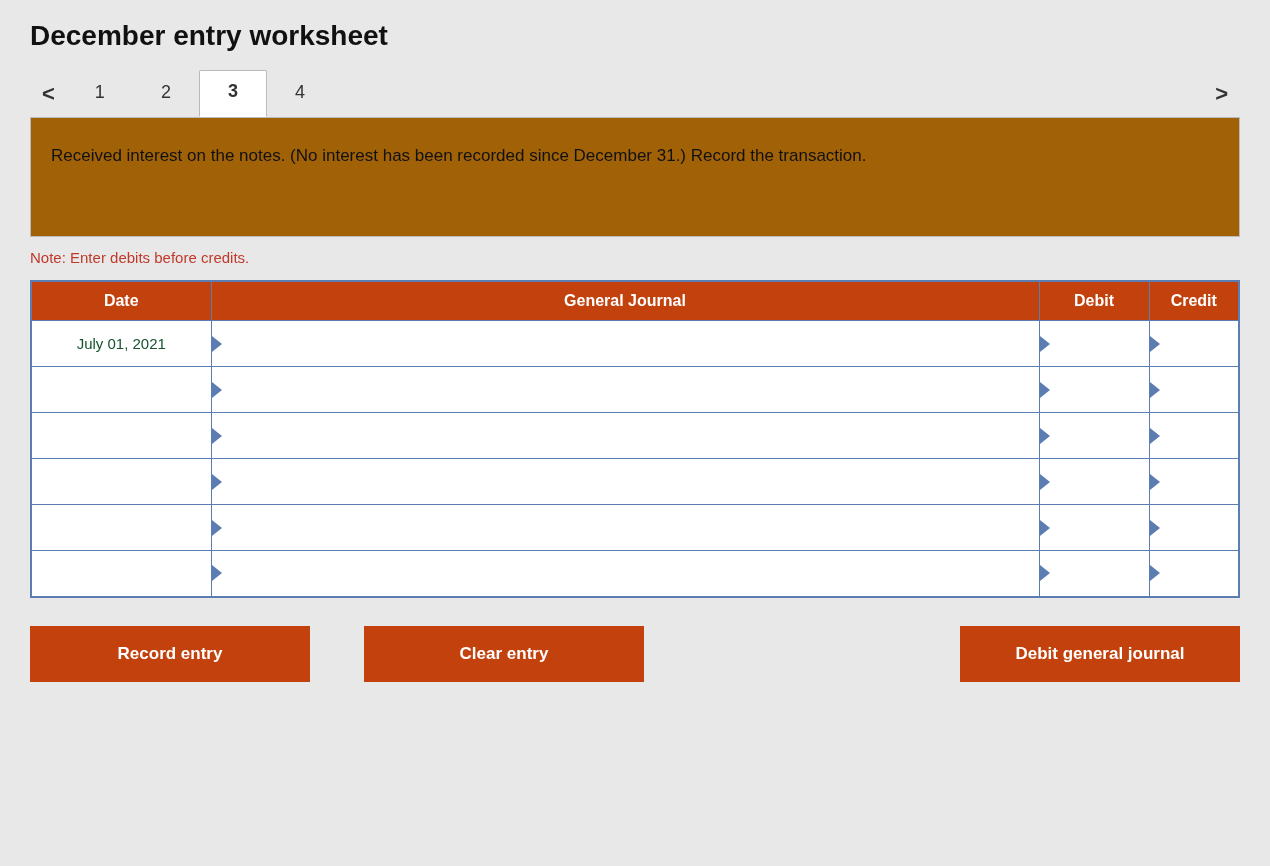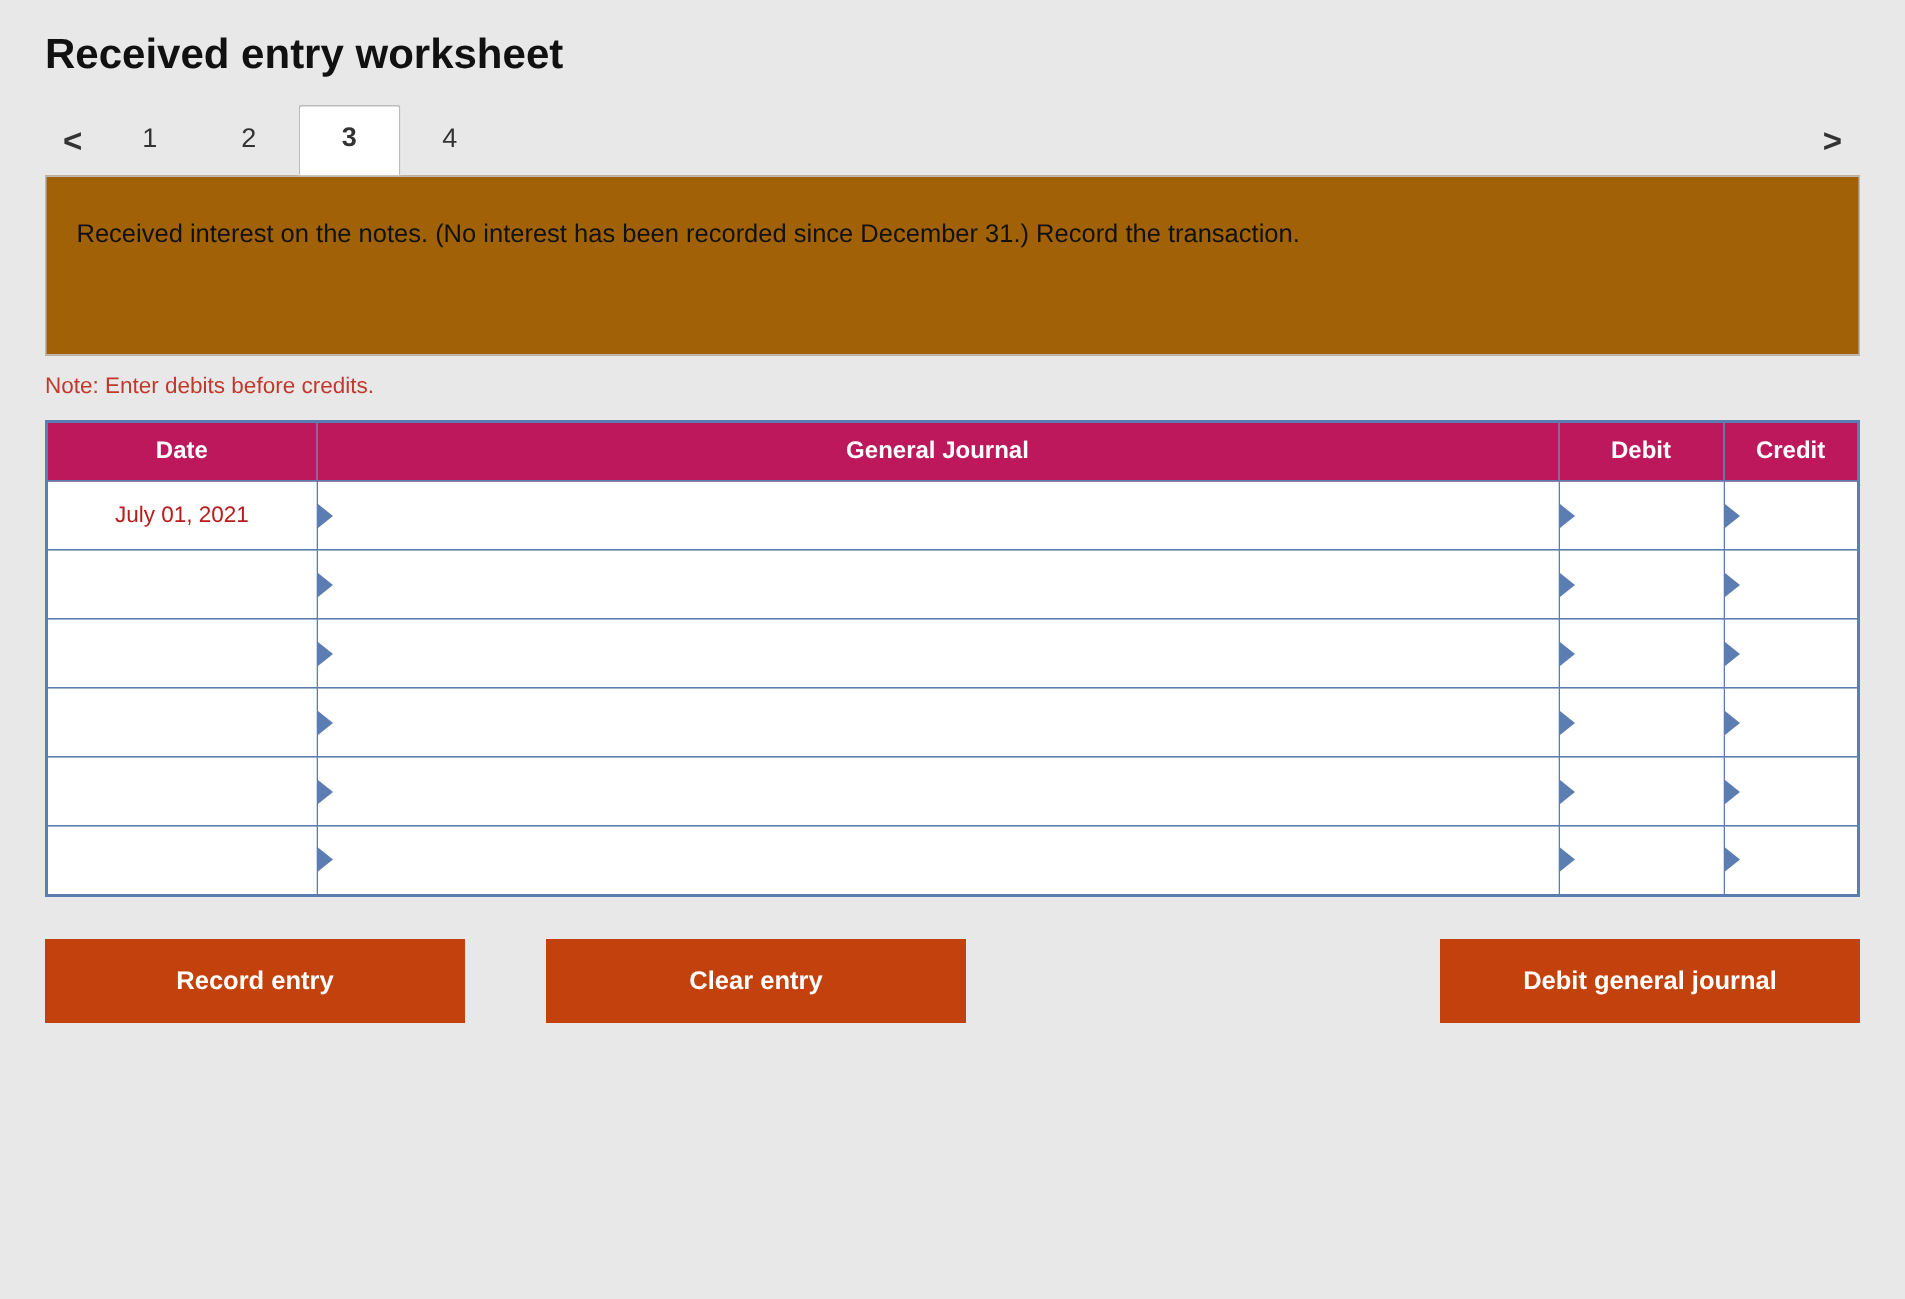--- a/index.html
+++ b/index.html
@@ -84,21 +84,21 @@
 
     
     .journal-table {
       width: 100%;
       border-collapse: collapse;
       border: 2px solid #5b7db1;
       margin-bottom: 28px;
     }
 
     .journal-table thead tr th {
-      background-color: #be185d;
+      background-color: #c2410c;
       color: #fff;
       font-weight: bold;
       font-size: 16px;
       padding: 10px 8px;
       border: 1px solid #5b7db1;
       text-align: center;
     }
 
     .journal-table thead tr th.col-date {
       width: 180px;
@@ -126,21 +126,21 @@
     .journal-table tbody tr td {
       border: 1px solid #5b7db1;
       padding: 0;
       background: #fff;
       position: relative;
     }
 
     .journal-table tbody tr td.cell-date {
       text-align: center;
       font-size: 15px;
-      color: #b91c1c;
+      color: #14532d;
       padding: 0 6px;
     }
 
     .cell-with-arrow {
       position: relative;
     }
 
     .cell-arrow {
       position: absolute;
       left: 0;
@@ -195,21 +195,21 @@
       min-width: 280px;
     }
 
     .btn-middle {
       margin-left: 54px;
     }
   </style>
 </head>
 <body>
 
-<h1 class="page-title">Received entry worksheet</h1>
+<h1 class="page-title">December entry worksheet</h1>
 
 <div class="tab-nav">
   <span class="nav-arrow">&lt;</span>
 
   <span class="tab-item">1</span>
 
   <span class="tab-item">2</span>
 
   <span class="tab-item active">3</span>
 

